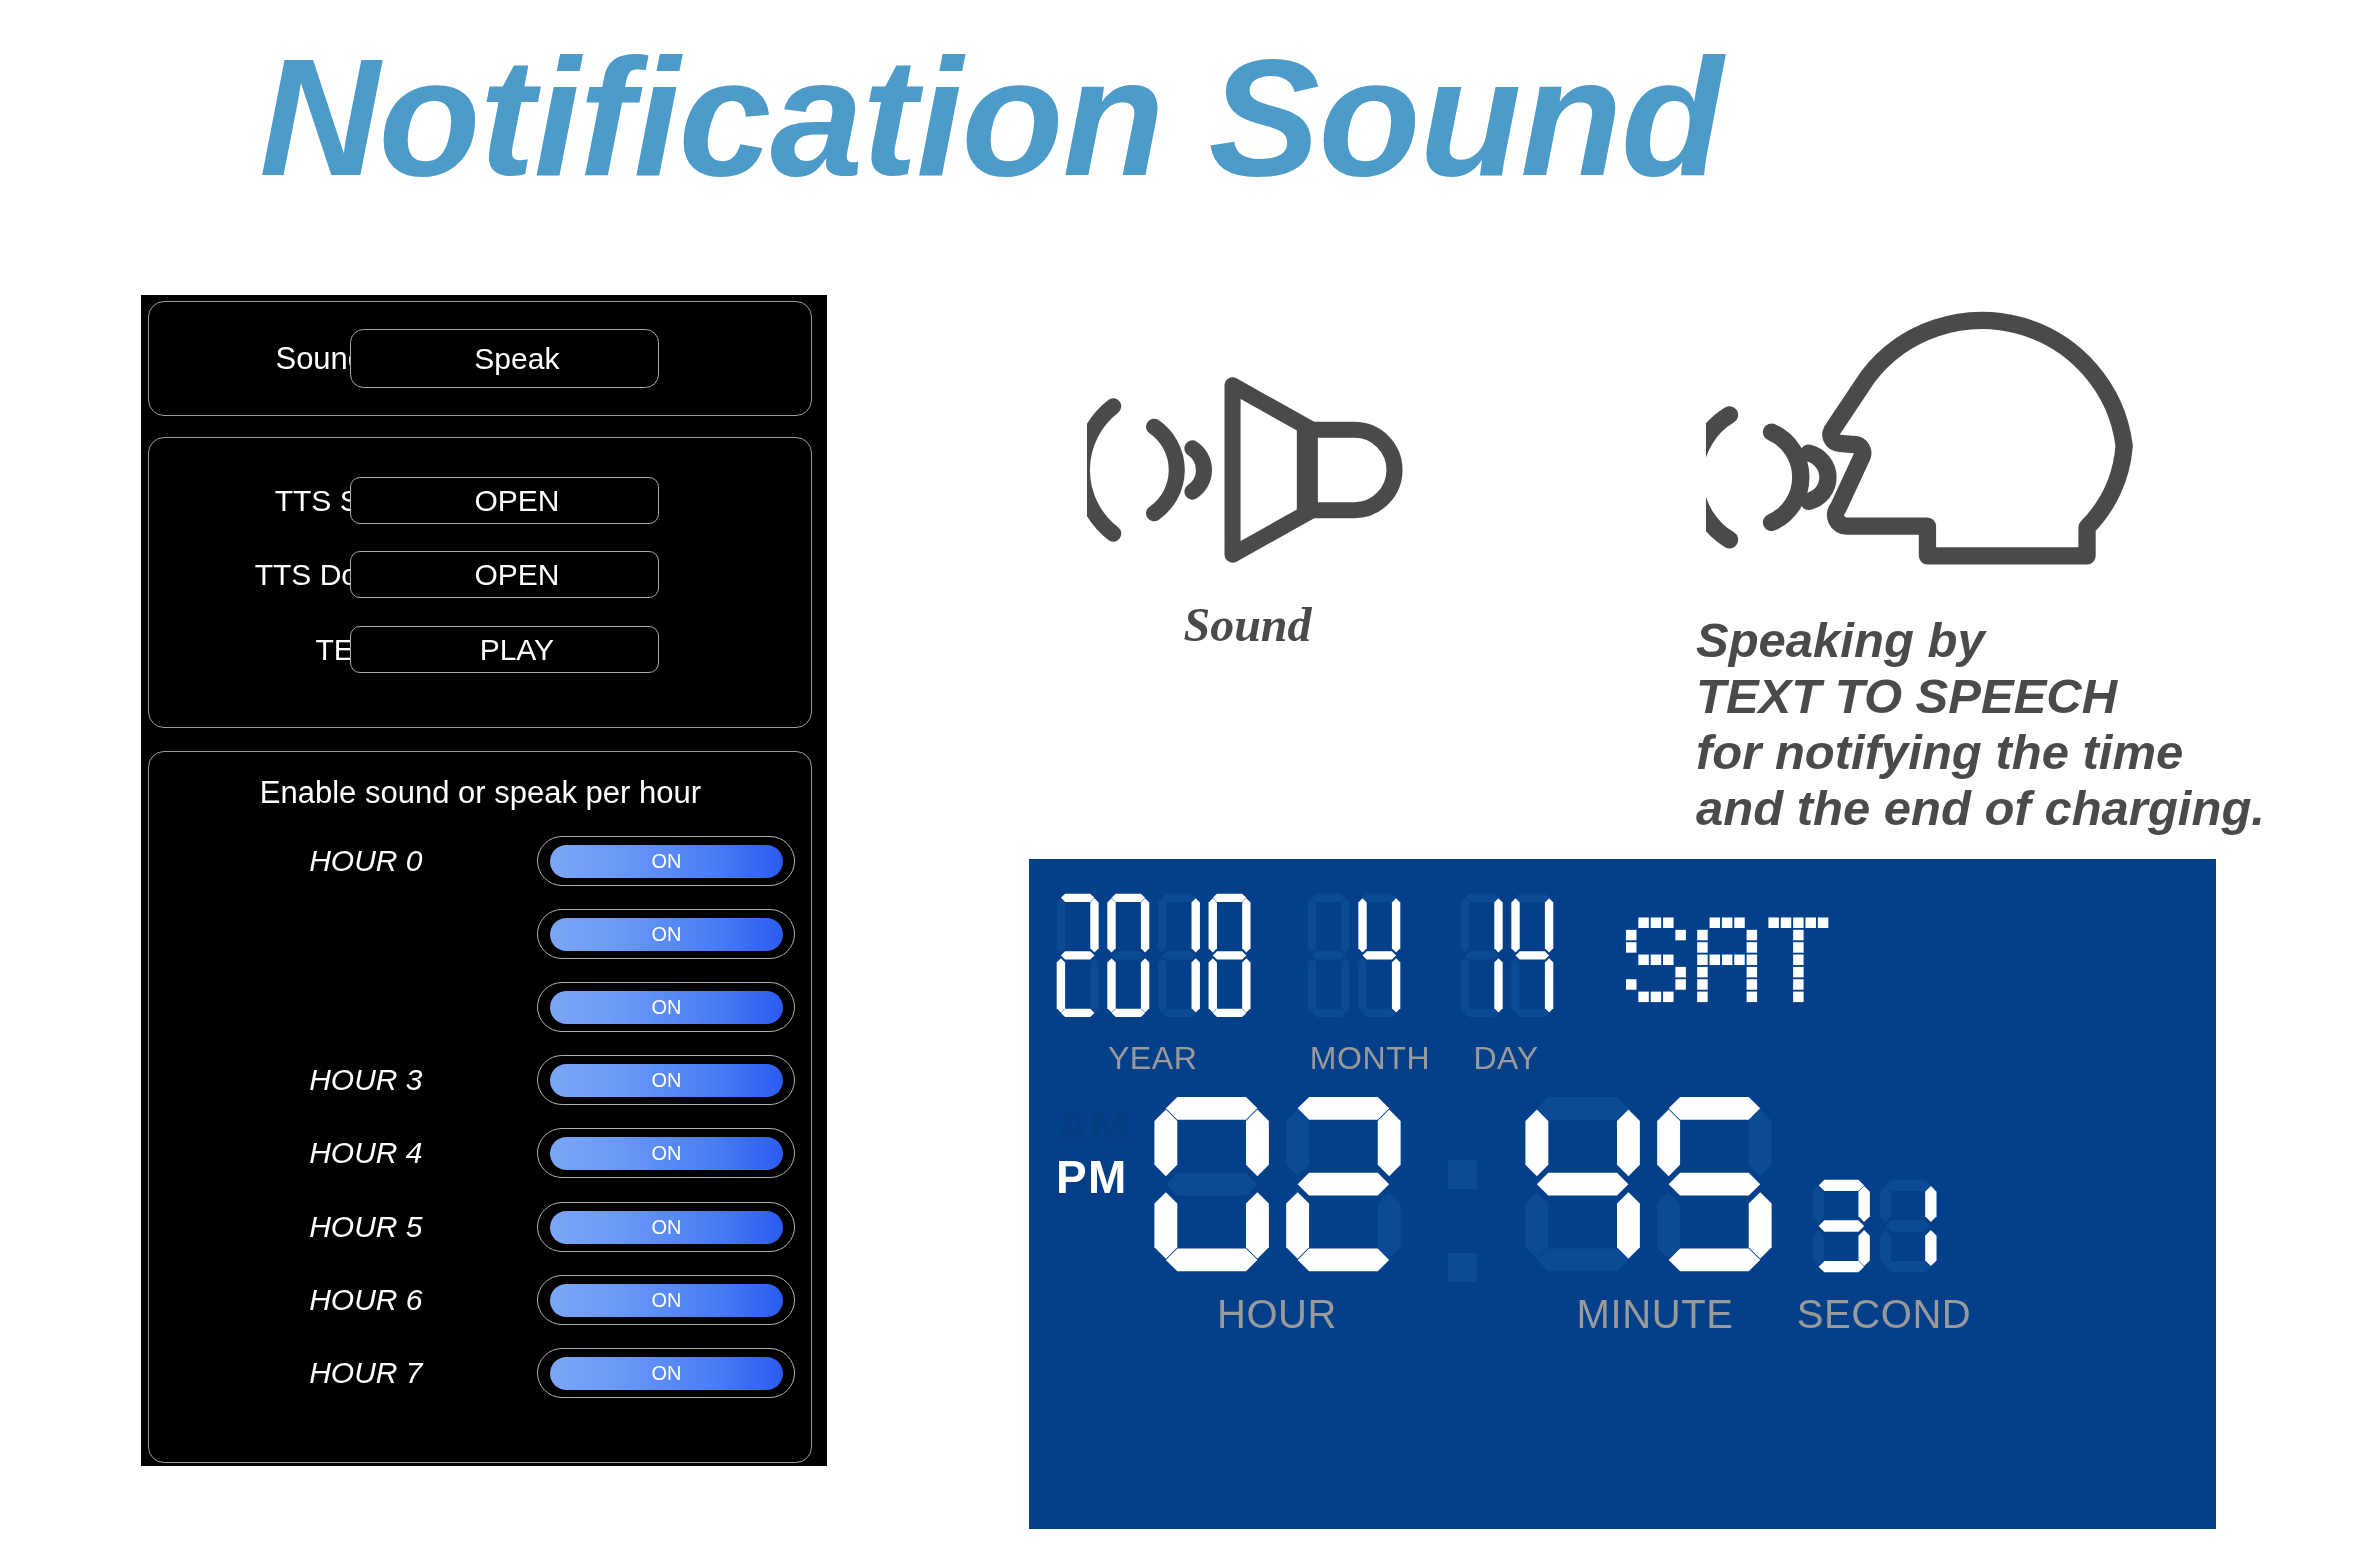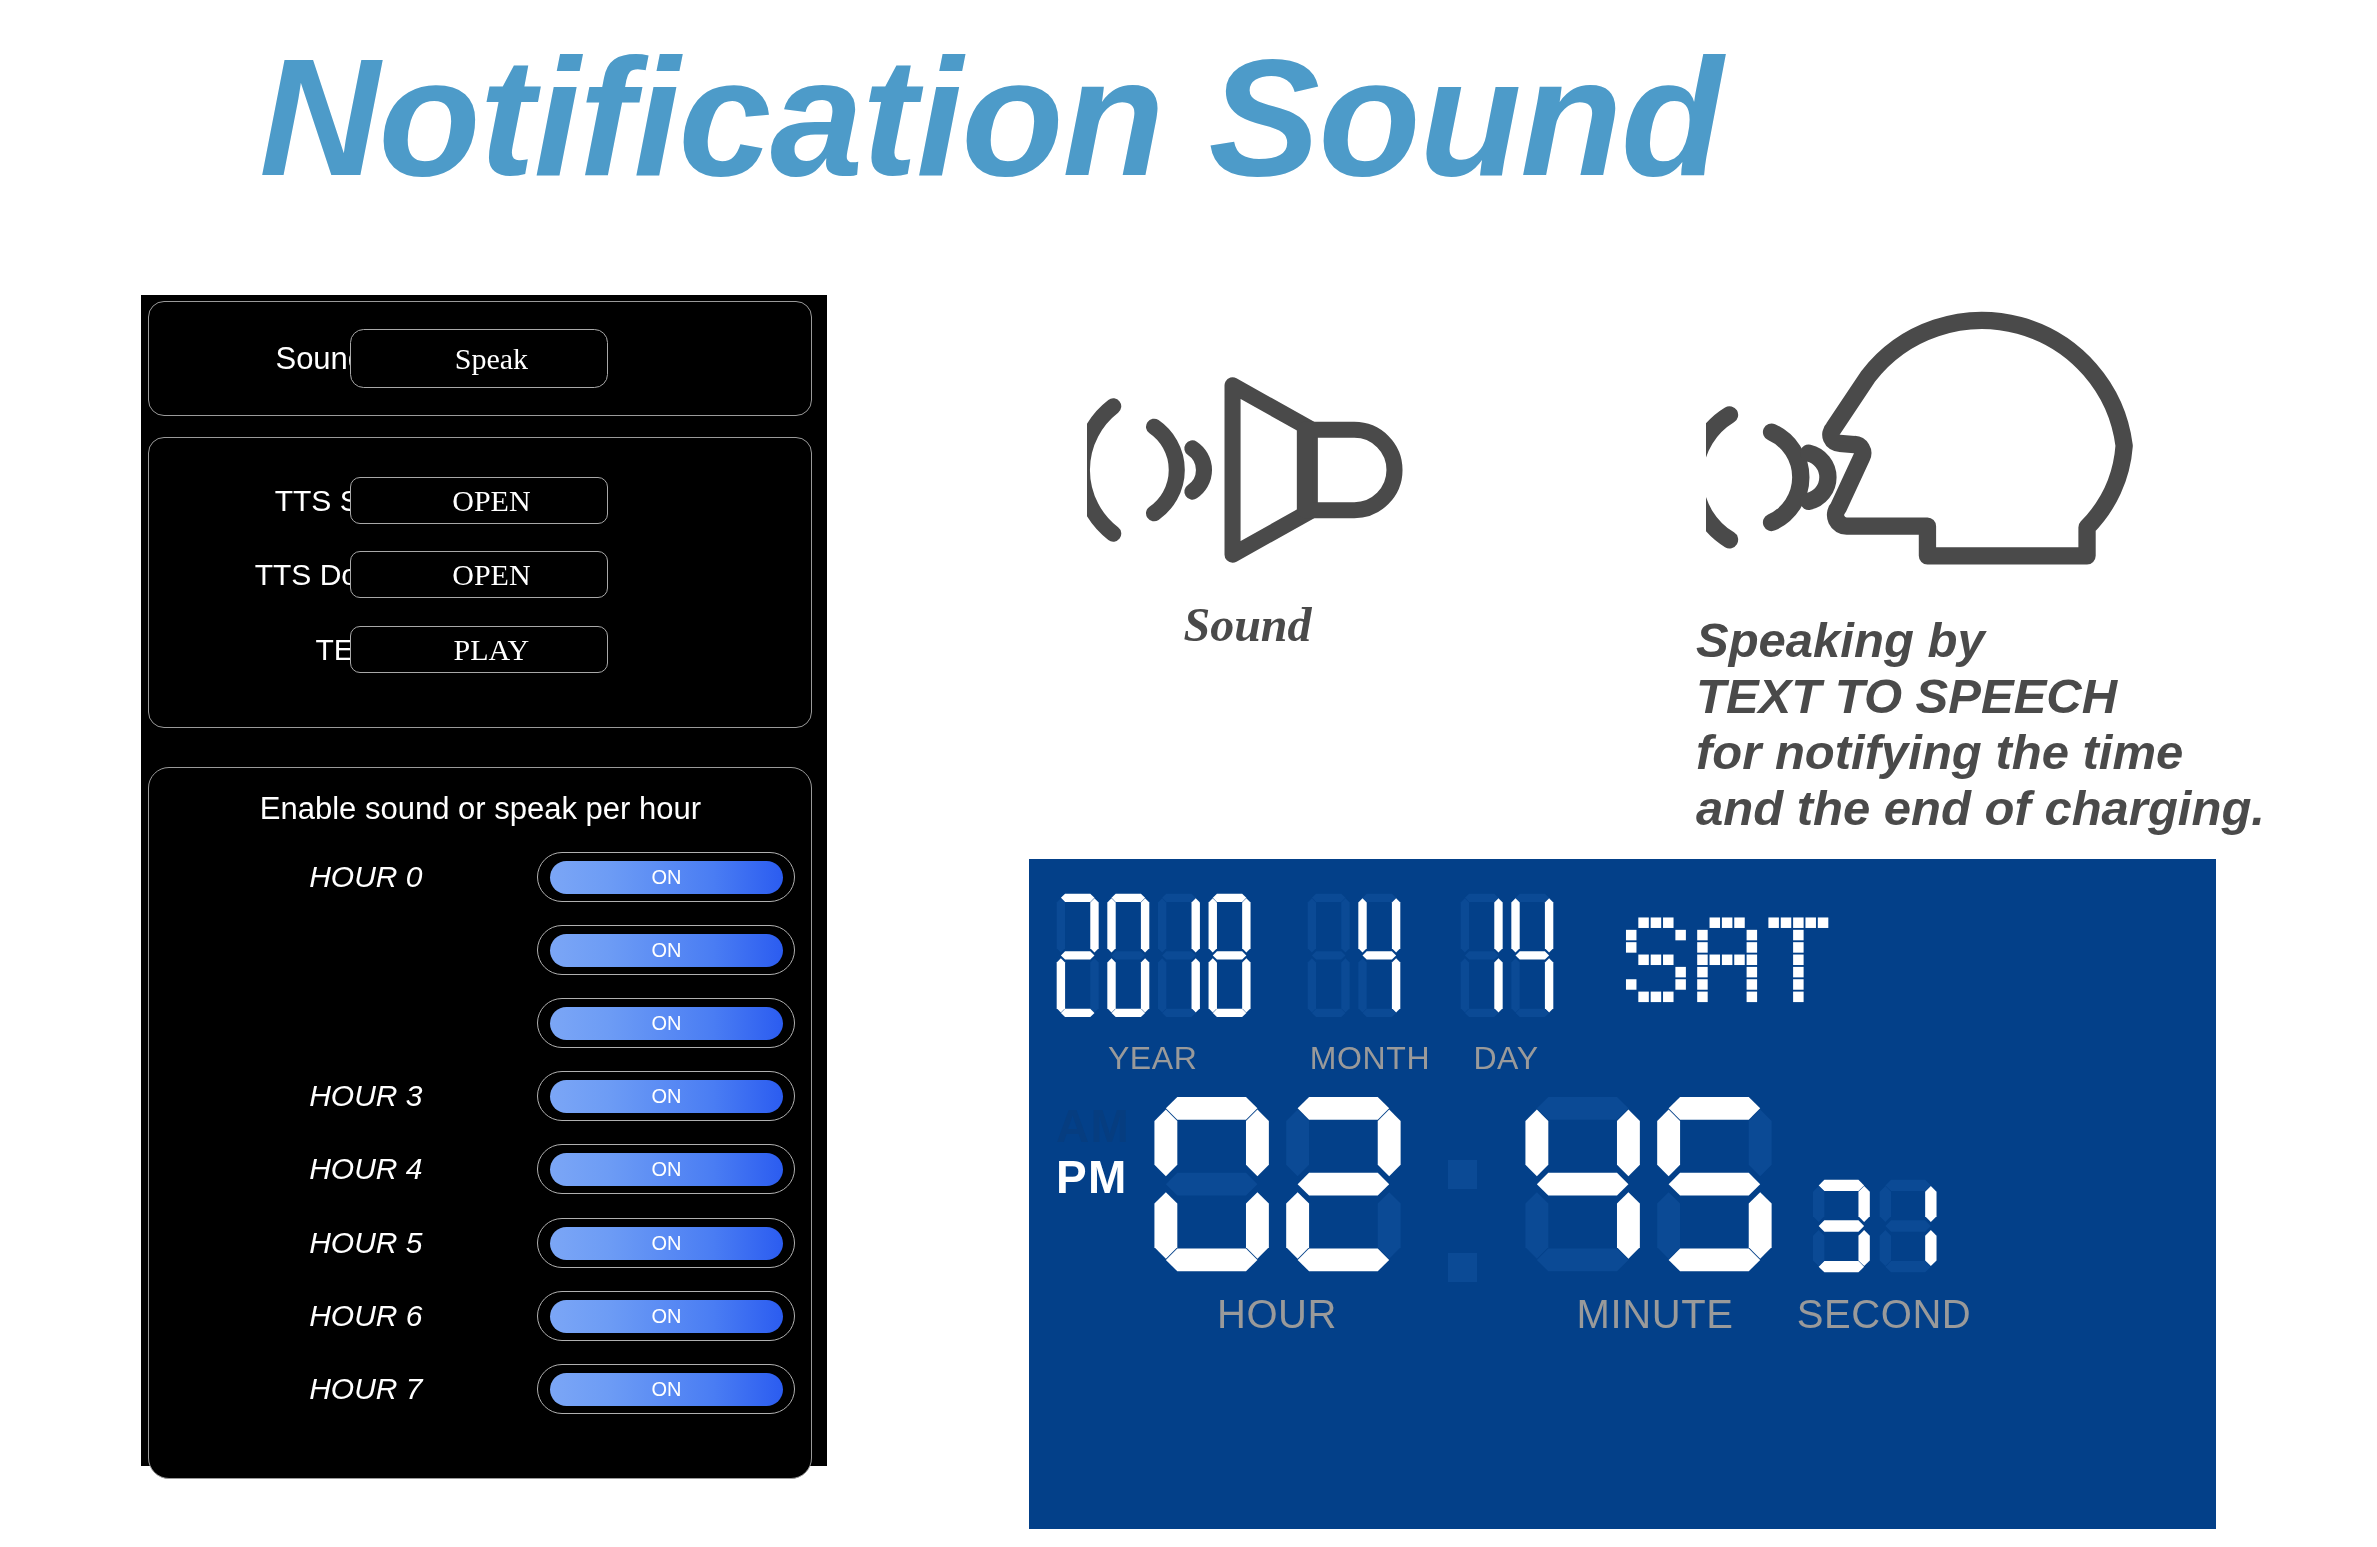--- a/index.html
+++ b/index.html
@@ -24,37 +24,37 @@
     width:686px; height:1171px;
     background:#000000;
   }
   .card{
     position:absolute; left:7.4px; width:664px;
     border:1.9px solid #9a9a9a; border-radius:16px;
     background:#000000; box-sizing:border-box;
   }
   #card-sound-type{ top:6.2px;  height:115px; }
   #card-tts{       top:142px; height:291px; }
-  #card-hours{     top:472px; height:712px;border-radius:21px; }
+  #card-hours{     top:456px; height:712px; }
 
   .row{ position:absolute; left:0; width:100%; height:62px; }
   .row-label{
     position:absolute; left:0; top:0; width:409px; height:62px;
     display:flex; align-items:center; justify-content:center;
     color:#ffffff; font-size:30px; font-weight:400;
     font-family:"Liberation Sans",sans-serif;
   }
   .row-btn{
     position:absolute; left:201px; top:7.4px;
-    width:258px; height:47px;
+    width:309px; height:47px;
     border:1.9px solid #a8a8a8; border-radius:10px;
     background:#000000; box-sizing:border-box;
     display:flex; align-items:center; justify-content:center;
     color:#ffffff; font-size:30px;
-    font-family:Liberation Serif, serif;
+    font-family:Liberation Sans, sans-serif;
     padding-left:24px;
   }
   #card-sound-type .row-btn{ border-radius:13.6px; height:59px; top:1.2px; }
   #card-sound-type .row-label{ font-size:31px; }
 
   
   #hours-header{
     position:absolute; left:0; top:17.3px; width:100%; height:47px;
     display:flex; align-items:center; justify-content:center;
     color:#ffffff; font-size:31px;

